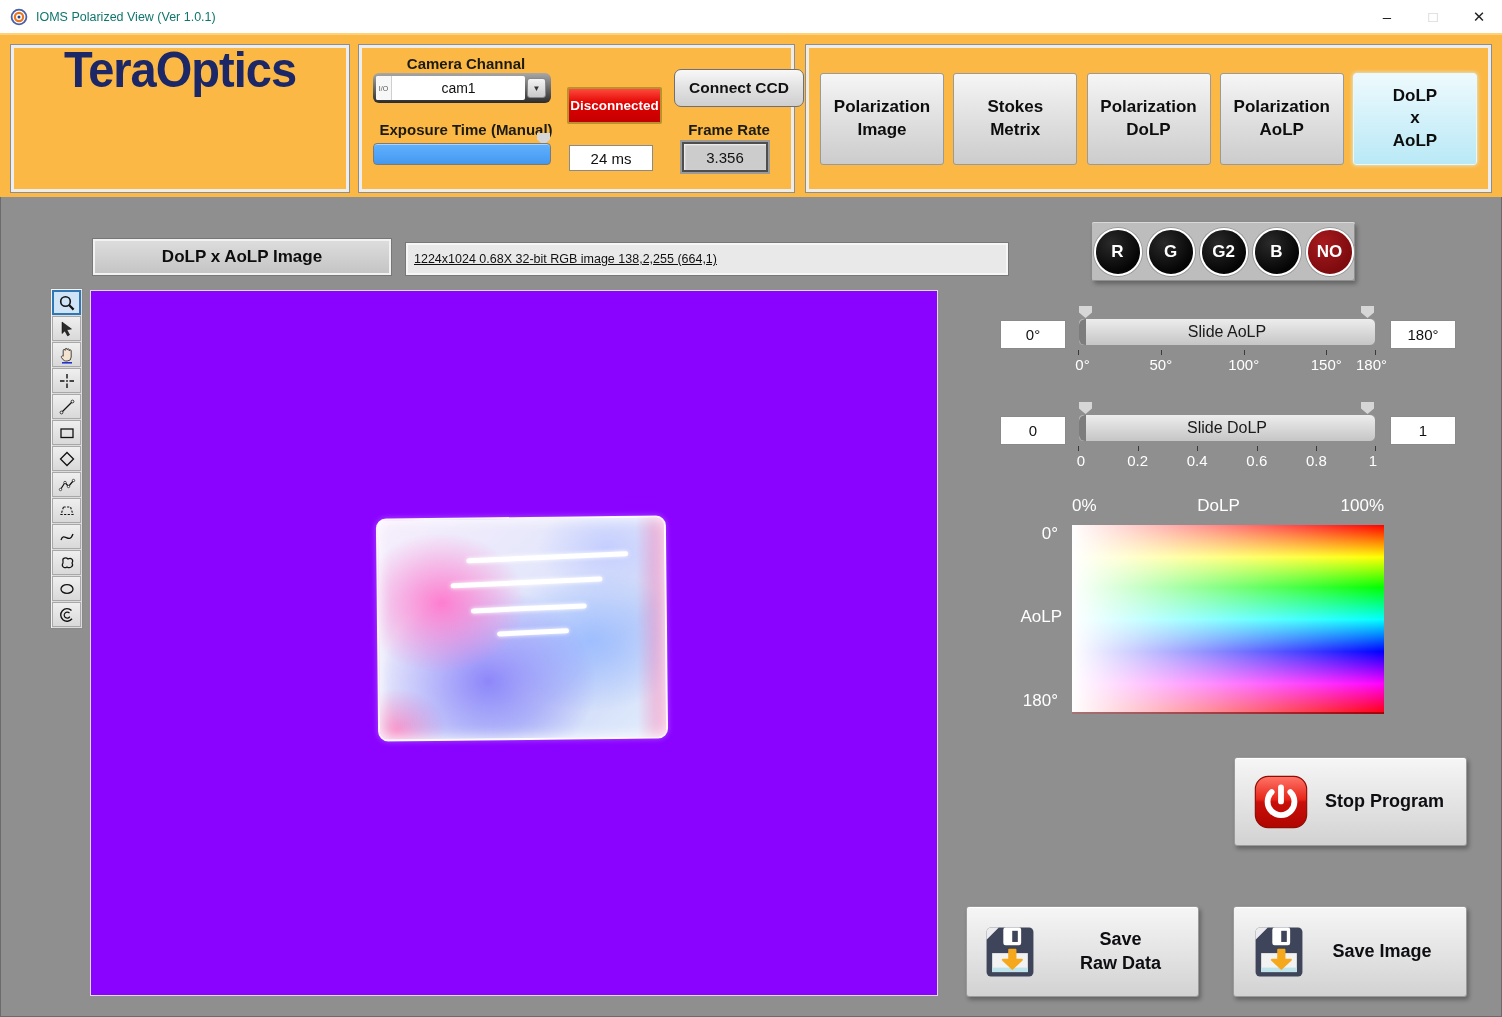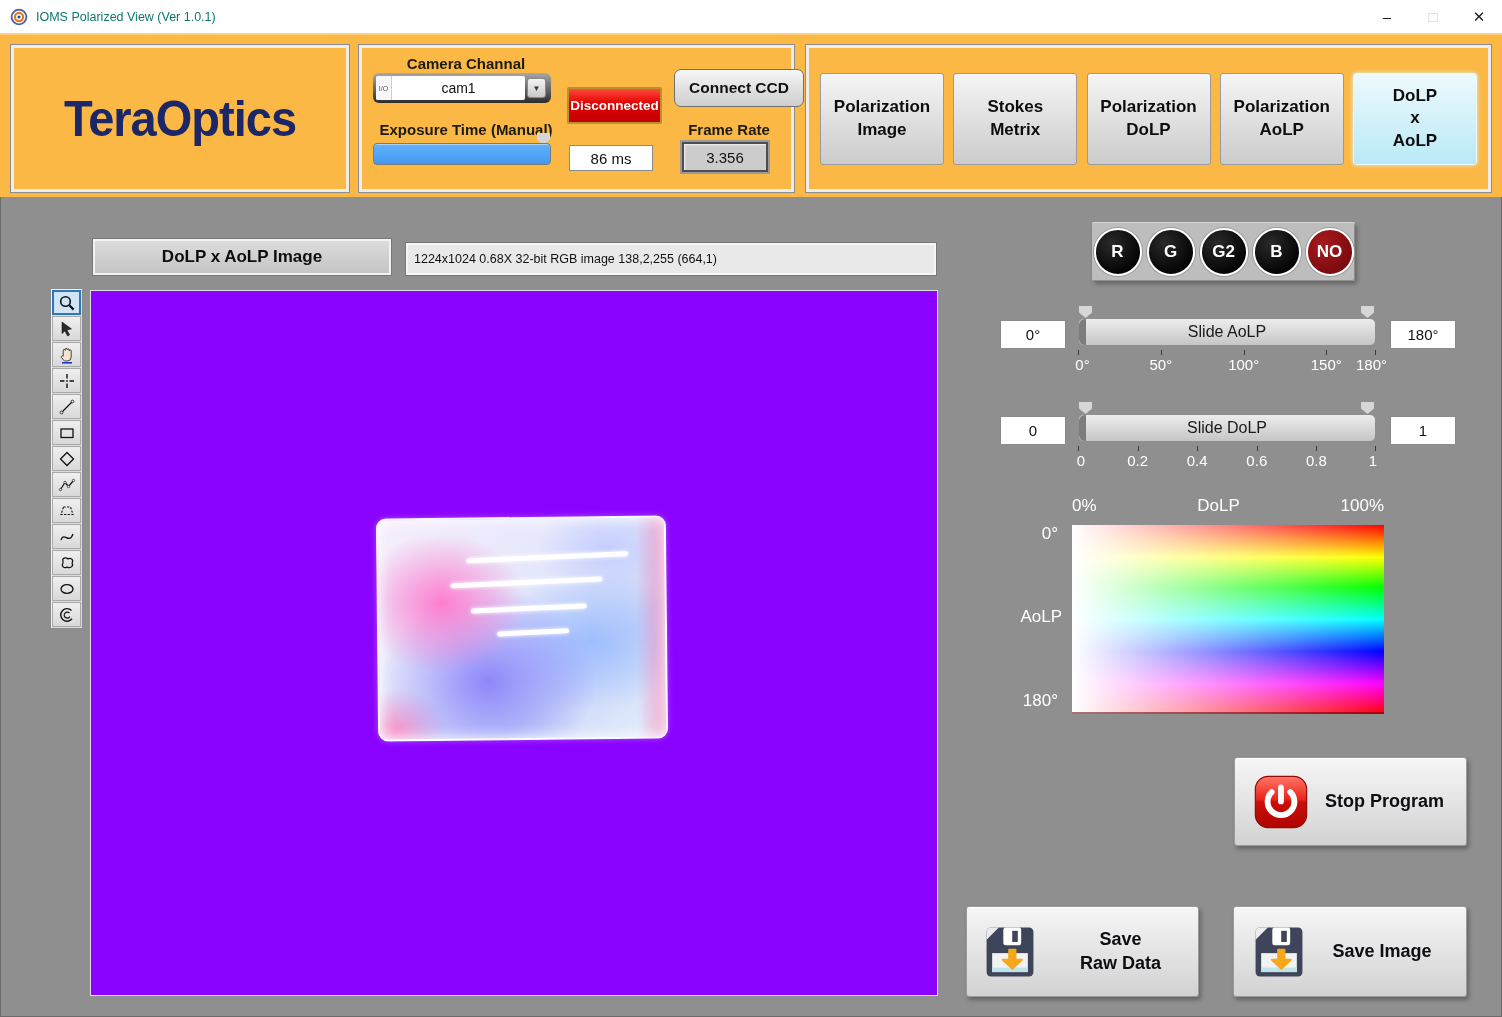--- a/index.html
+++ b/index.html
@@ -12,21 +12,21 @@
   #titlebar { position:absolute; left:0; top:0; width:1502px; height:33px; background:#ffffff; display:flex; align-items:center; }
   #titlebar .title { font-size:12.5px; color:#0f766e; margin-left:8px; }
   .winbtn { width:46px; height:33px; display:flex; align-items:center; justify-content:center; font-size:15px; color:#222; }
   .winbtn.max { color:#c9c9c9; }
   #winbtns { position:absolute; right:0; top:0; display:flex; }
   #appicon { margin-left:10px; width:18px; height:18px; }
 
   
   #header { position:absolute; left:0; top:33px; width:1502px; height:164px; background:#fbb845; border-top:2px solid #ffd27a; }
   .hpanel { position:absolute; top:9px; height:149px; background:#fbb845; border:1px solid #8d8d8d; box-shadow: inset 0 0 0 3px #ededed; }
-  #logo-panel { left:10px; width:340px; display:flex; align-items:center; justify-content:center; }
+  #logo-panel { left:10px; width:340px; display:flex; justify-content:center; }
   #logo-text { font-size:47px; font-weight:800; color:#1b2766; letter-spacing:-1px; transform:scaleY(1.08); }
 
   #camera-panel { left:358px; width:437px; }
   .flabel { font-size:15px; font-weight:700; color:#1c1b12; text-align:center; }
   .valuebox { background:#ffffff; border:1px solid #8a8a8a; display:flex; align-items:center; justify-content:center; font-size:15px; color:#111; }
 
   .dd { background:linear-gradient(#a8a8a8,#2c2c2c); border-radius:6px; padding:3px; display:flex; align-items:center; }
   .dd-inner { background:#ffffff; border-radius:2px; height:24px; flex:1; display:flex; align-items:center; overflow:hidden; }
   .dd-io { width:16px; height:100%; background:#f7f7f7; border-right:1px solid #cfcfcf; font-size:7px; line-height:1; display:flex; align-items:center; justify-content:center; color:#555; }
   .dd-value { flex:1; text-align:center; font-size:14px; }
@@ -37,21 +37,21 @@
   #exposure-track { background:linear-gradient(#62b0fb,#4fa3f7 60%,#4697ec); border-radius:4px; border:1px solid #7a7a7a; box-shadow: inset 0 1px 0 rgba(255,255,255,.45); }
   .pointer-thumb { width:13px; height:12px; background:#d6d6d6; clip-path:polygon(0 0,100% 0,100% 55%,50% 100%,0 55%); filter:drop-shadow(0 1px 1px rgba(0,0,0,.45)); }
   #framerate-box { background:#cccccc; border:2px solid #4e4e4e; box-shadow: inset 1px 1px 2px rgba(255,255,255,.8), 0 0 0 2px #9a9a9a; display:flex; align-items:center; justify-content:center; font-size:15px; }
 
   #tabs-panel { left:805px; width:687px; display:flex; align-items:center; justify-content:space-between; padding:0 14px; }
   .viewtab { width:124px; height:92px; background:linear-gradient(#f6f6f6,#e2e2e2 45%,#cccccc); border:1px solid #9a9a9a; border-radius:3px; display:flex; align-items:center; justify-content:center; text-align:center; font-size:17px; font-weight:600; line-height:1.3; color:#0d0d0d; white-space:pre-line; }
   .viewtab.active { background:linear-gradient(#eefafd,#d3f1fa 50%,#b9e9f6); border:1px solid #e8f8fc; box-shadow:0 0 4px #d9f4fb; }
 
   
   #image-title { left:92px; top:238px; width:300px; height:38px; background:linear-gradient(#dedede,#c3c3c3); border:1px solid #777777; box-shadow: inset 0 0 0 2px #f2f2f2; display:flex; align-items:center; justify-content:center; font-size:17px; font-weight:700; color:#0d0d0d; }
-  #image-info { left:405px; top:242px; width:532px; height:34px; background:#e9e9e9; border:1px solid #777777; box-shadow: inset 0 0 0 2px #f6f6f6; display:flex; align-items:center; padding-left:8px; font-size:12.5px; color:#111; }
+  #image-info { left:405px; top:242px; width:604px; height:34px; background:#e9e9e9; border:1px solid #777777; box-shadow: inset 0 0 0 2px #f6f6f6; display:flex; align-items:center; padding-left:8px; font-size:12.5px; color:#111;text-decoration:underline; }
 
   #toolbar { left:50px; top:288px; width:33px; background:#dcdcdc; border:1px solid #8a8a8a; box-shadow: inset 1px 1px 0 #f4f4f4; padding:1px; }
   .tool { width:29px; height:25px; display:flex; align-items:center; justify-content:center; background:linear-gradient(#efefef,#d9d9d9); border:1px solid #a8a8a8; margin-bottom:1px; }
   .tool:last-child { margin-bottom:0; }
   .tool.active { background:#cfe4f7; border:2px solid #2f76b5; }
   .tool svg { display:block; }
 
   #viewport { left:90px; top:290px; width:848px; height:706px; background:#8a02ff; border:1px solid #dddddd; overflow:hidden; }
   #sample-object { position:absolute; left:286px; top:226px; width:290px; height:223px; border-radius:10px; transform:rotate(-0.6deg);
     background:
@@ -119,21 +119,21 @@
           <div class="dd-value">cam1</div>
         </div>
         <div class="dd-arrow">▼</div>
       </div>
       <div class="abs" id="status-btn" style="left:208px; top:42px; width:95px; height:37px;">Disconnected</div>
       <div class="abs graybtn" style="left:315px; top:24px; width:130px; height:38px;border-radius:7px;">Connect CCD</div>
 
       <div class="abs flabel" style="left:12px; top:76px; width:190px;">Exposure Time (Manual)</div>
       <div class="abs pointer-thumb" style="left:178px; top:88px;"></div>
       <div class="abs" id="exposure-track" style="left:14px; top:98px; width:178px; height:22px;"></div>
-      <div class="abs valuebox" style="left:210px; top:100px; width:84px; height:26px;">86 ms</div>
+      <div class="abs valuebox" style="left:210px; top:100px; width:84px; height:26px;">24 ms</div>
 
       <div class="abs flabel" style="left:320px; top:76px; width:100px;">Frame Rate</div>
       <div class="abs" id="framerate-box" style="left:323px; top:97px; width:86px; height:30px;">3.356</div>
     </div>
 
     <div class="hpanel" id="tabs-panel">
       <div class="viewtab">Polarization
 Image</div>
       <div class="viewtab">Stokes
 Metrix</div>

